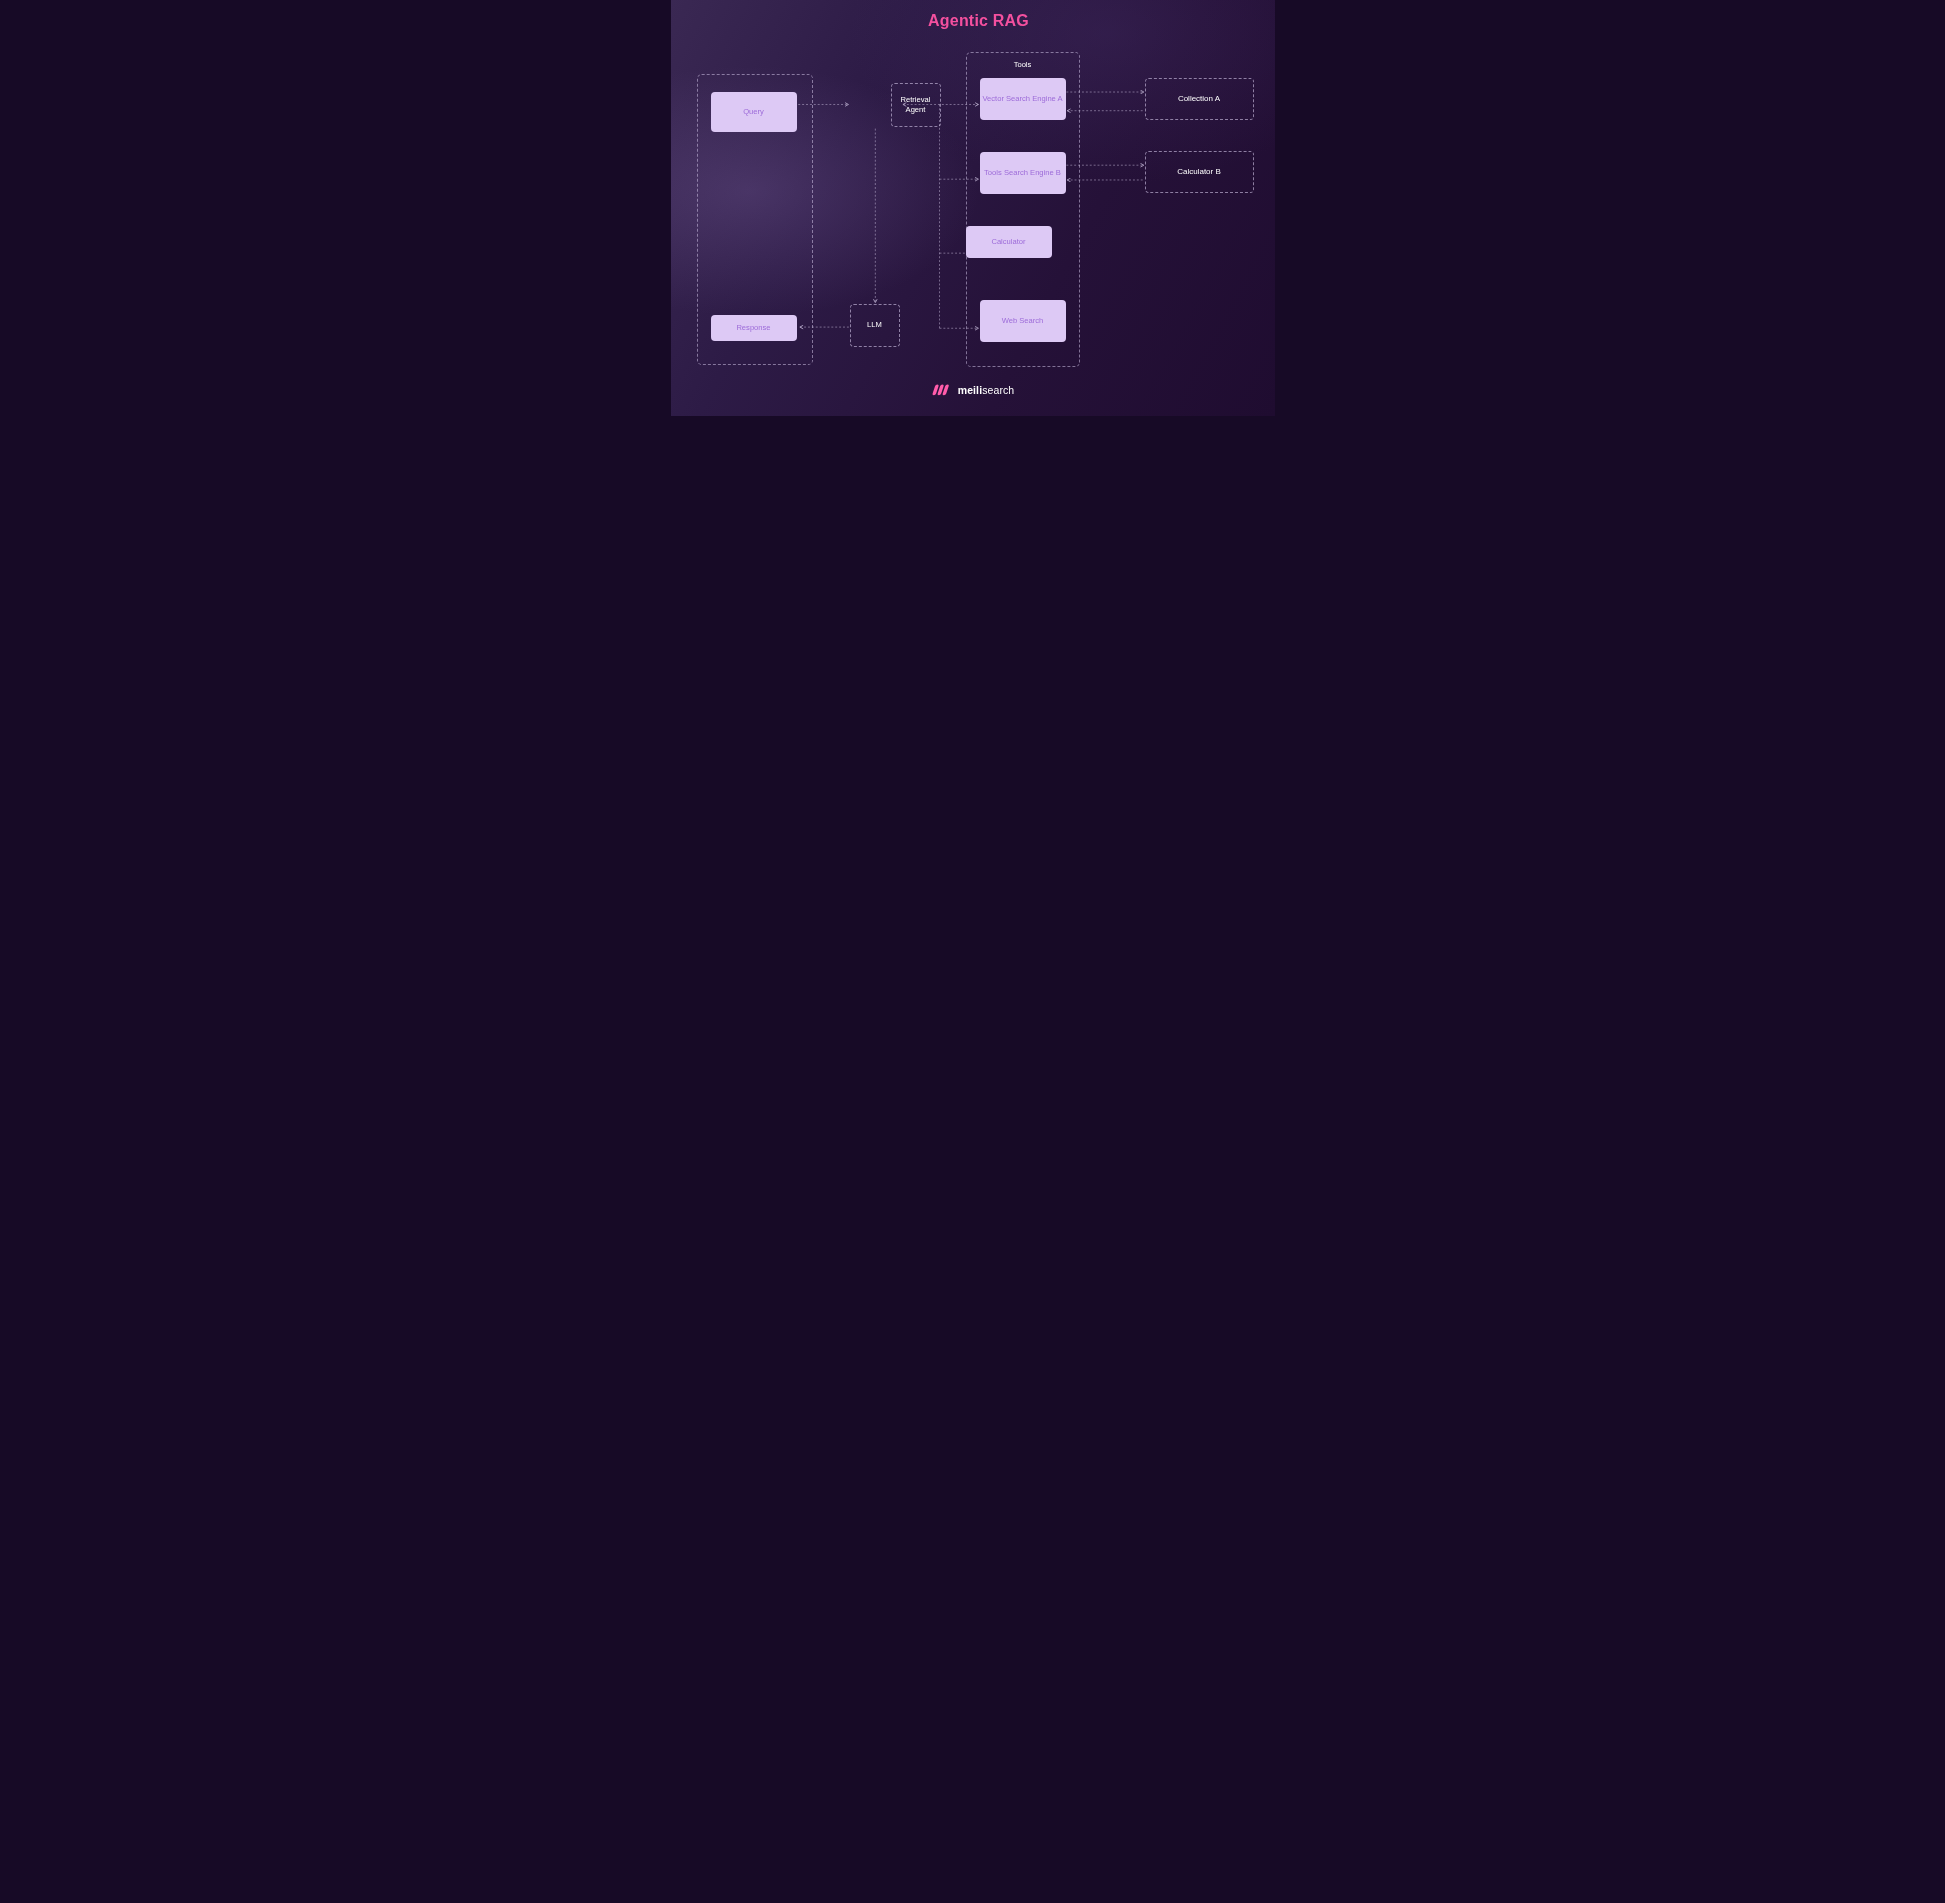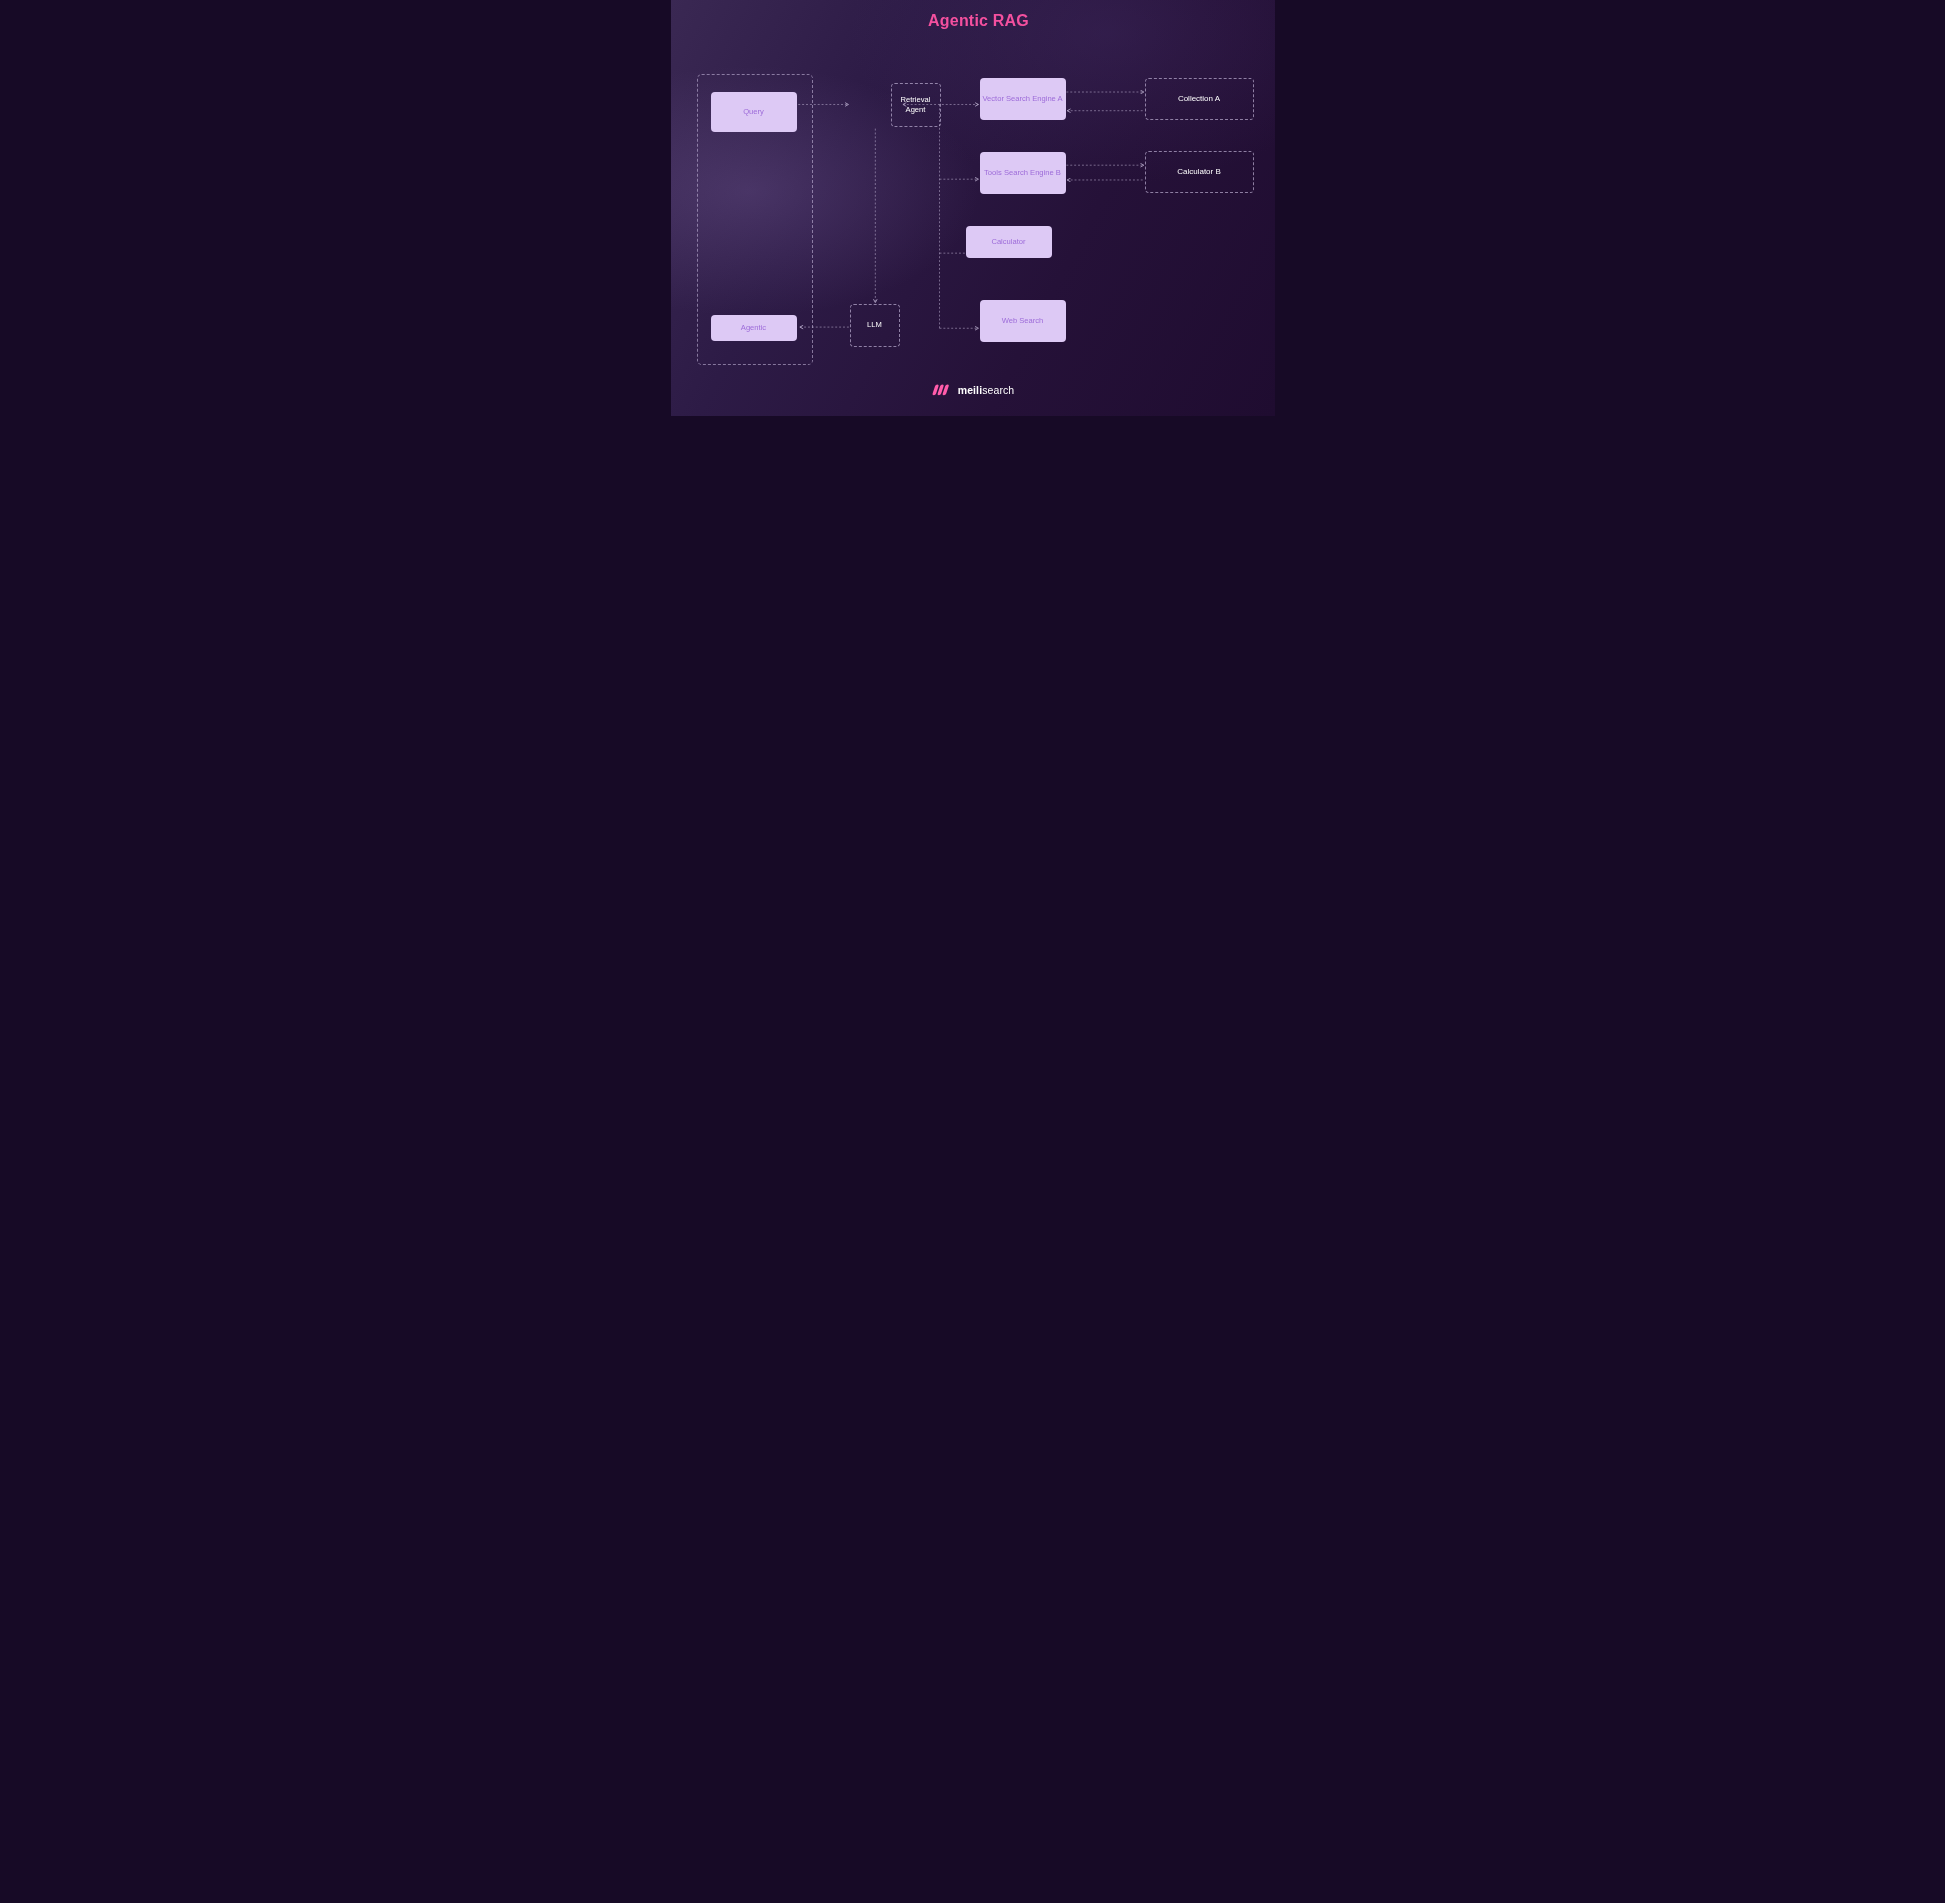--- a/index.html
+++ b/index.html
@@ -59,20 +59,23 @@
 </style>
 </head>
 <body>
 
 <div class="canvas">
 
   <div class="title">Agentic RAG</div>
 
   <div class="dashed" style="left:26px;top:74px;width:116px;height:291px;"></div>
 
+  <div class="dashed" style="left:295px;top:52px;width:114px;height:315px;">
+    <div class="tools-label">Tools</div>
+  </div>
 
   <svg class="connectors" width="604" height="416" viewBox="0 0 1552 1068">
     <defs>
       <marker id="arr" viewBox="0 0 8 8" markerWidth="9" markerHeight="9" refX="6.5" refY="4" orient="auto-start-reverse">
         <path d="M1,1 L6.5,4 L1,7" fill="none" stroke="#d8cdeb" stroke-width="1.3"></path>
       </marker>
     </defs>
     <g stroke="#d8cdeb" stroke-width="1.4" stroke-dasharray="5 5" fill="none" opacity="0.85">
       <path d="M327,268 L456,268" marker-end="url(#arr)"></path>
       <path d="M596,268 L790,268" marker-start="url(#arr)" marker-end="url(#arr)"></path>
@@ -84,21 +87,21 @@
       <path d="M1212,284 L1018,284" marker-end="url(#arr)"></path>
       <path d="M1016,424 L1215,424" marker-end="url(#arr)"></path>
       <path d="M1212,462 L1018,462" marker-end="url(#arr)"></path>
       <path d="M525,330 L525,777" marker-end="url(#arr)"></path>
       <path d="M457,840 L331,840" marker-end="url(#arr)"></path>
     </g>
   </svg>
 
   <div class="pill" style="left:40px;top:92px;width:86px;height:40px;">Query</div>
 
-  <div class="pill" style="left:40px;top:315px;width:86px;height:26px;">Agentic</div>
+  <div class="pill" style="left:40px;top:315px;width:86px;height:26px;">Response</div>
 
   <div class="pill" style="left:309px;top:78px;width:86px;height:42px;">Vector Search Engine A</div>
 
   <div class="pill" style="left:309px;top:152px;width:86px;height:42px;">Tools Search Engine B</div>
 
   <div class="pill" style="left:295px;top:226px;width:86px;height:32px;">Calculator</div>
 
   <div class="pill" style="left:309px;top:300px;width:86px;height:42px;">Web Search</div>
 
   <div class="dashed-node" style="left:179px;top:83px;width:50px;height:44px;margin-left:41px;">Retrieval Agent</div>

